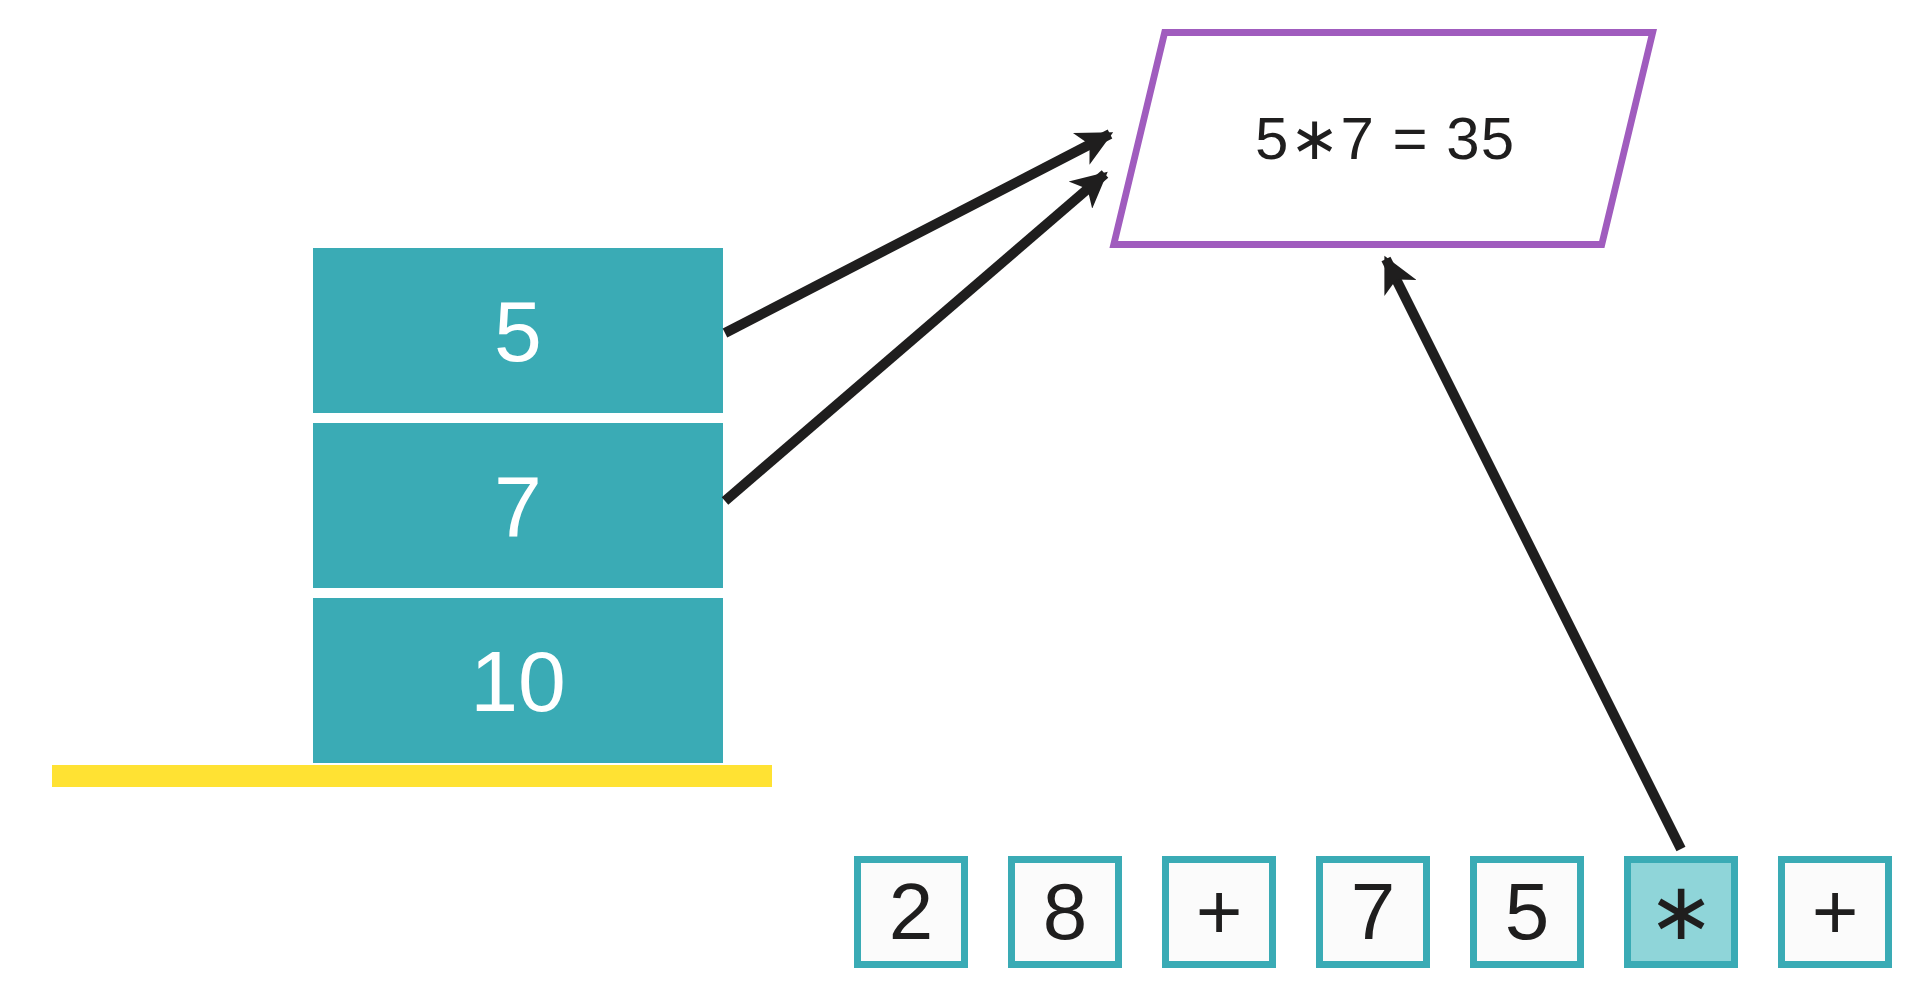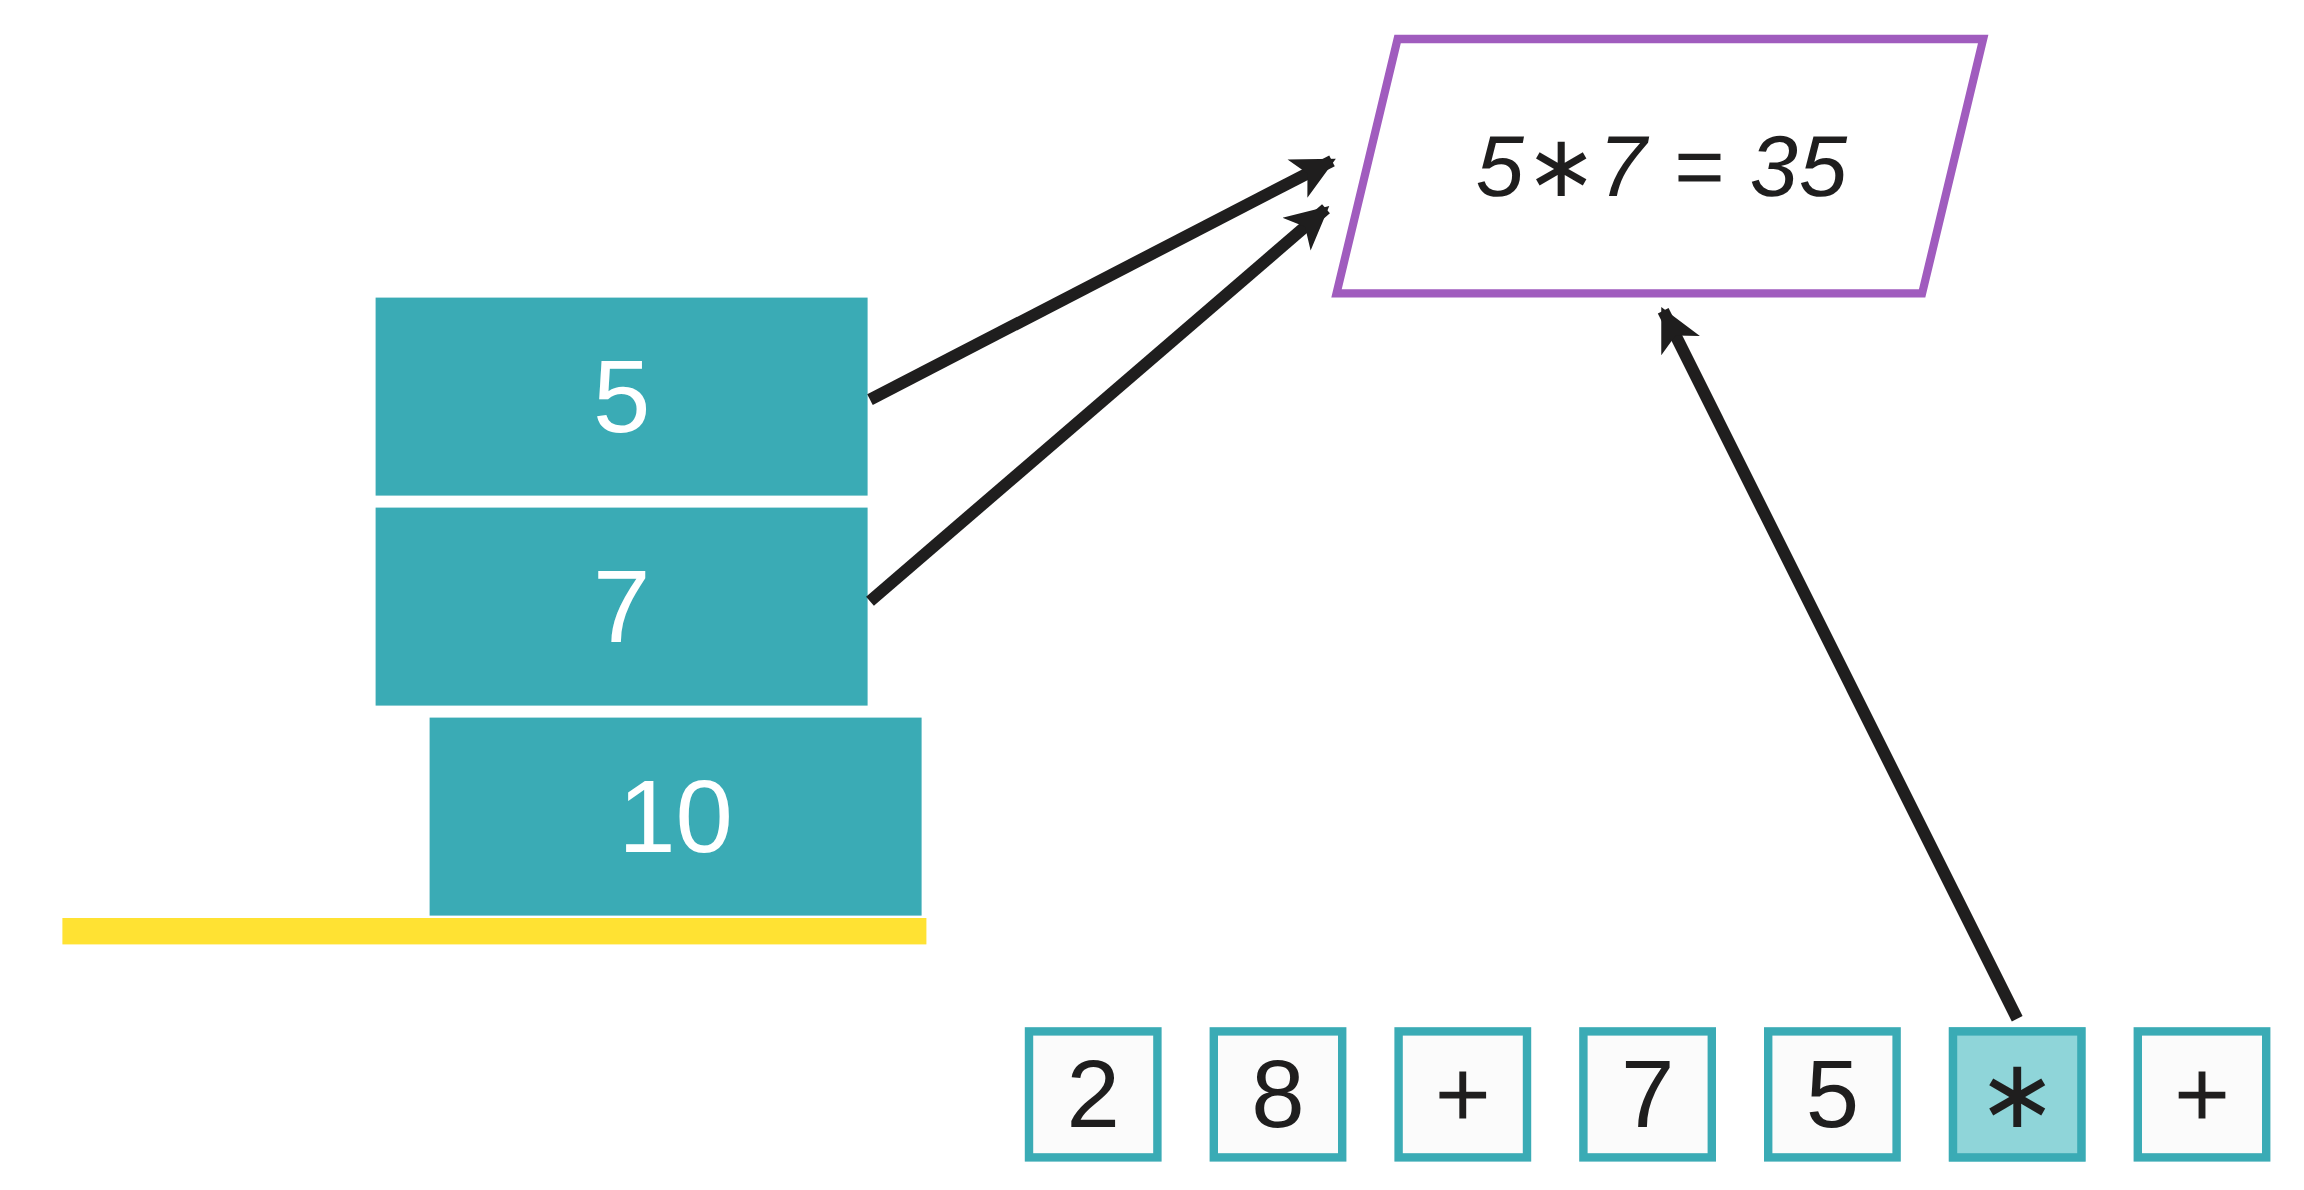--- a/index.html
+++ b/index.html
@@ -21,21 +21,21 @@
   }
   
   .stack-item{
     position:absolute;left:313px;width:410px;height:165px;
     background:var(--teal);
     display:flex;align-items:center;justify-content:center;
     color:#ffffff;font-size:86px;line-height:1;
   }
   .stack-item.s0{top:248px;}
   .stack-item.s1{top:423px;}
-  .stack-item.s2{top:598px;margin-left:45px;}
+  .stack-item.s2{top:598px;}
   .stack-label{
     position:absolute;left:50px;top:686px;
     font-size:70px;line-height:72px;letter-spacing:-1px;
     color:var(--ink);
   }
   .base-line{
     position:absolute;left:52px;top:765px;width:720px;height:22px;
     background:var(--yellow);
   }
   
@@ -43,23 +43,22 @@
     position:absolute;left:1162px;top:29px;width:495px;height:219px;
     border:7px solid var(--purple);
     box-sizing:border-box;
     background:#ffffff;
     transform:skewX(-13.5deg);
     transform-origin:top left;
   }
   .result-text{
     position:absolute;left:1150px;top:86px;width:470px;height:105px;
     display:flex;align-items:center;justify-content:center;
-    font-size:72px;line-height:1;color:var(--ink);
+    font-size:60px;line-height:1;color:var(--ink);
     letter-spacing:1px;
-    font-style:italic;
   }
   
   .arrows{
     position:absolute;left:0;top:0;width:1920px;height:992px;
     pointer-events:none;
   }
   .arrows line{stroke:var(--ink);stroke-width:10;}
   
   .token{
     position:absolute;top:856px;width:114px;height:112px;

